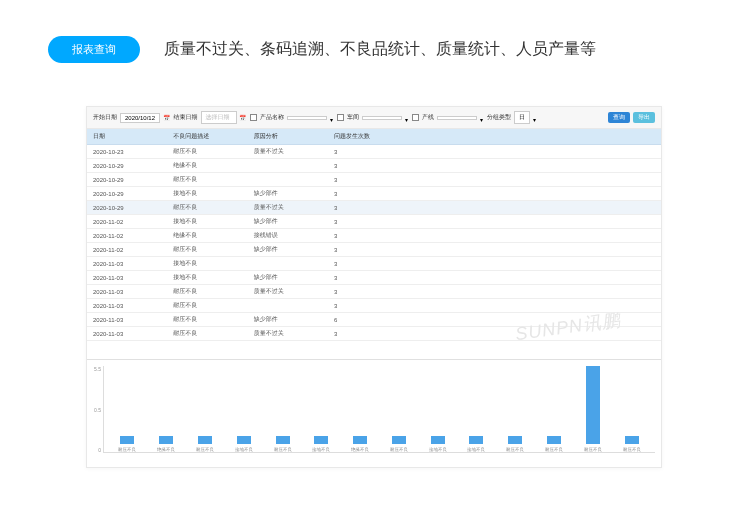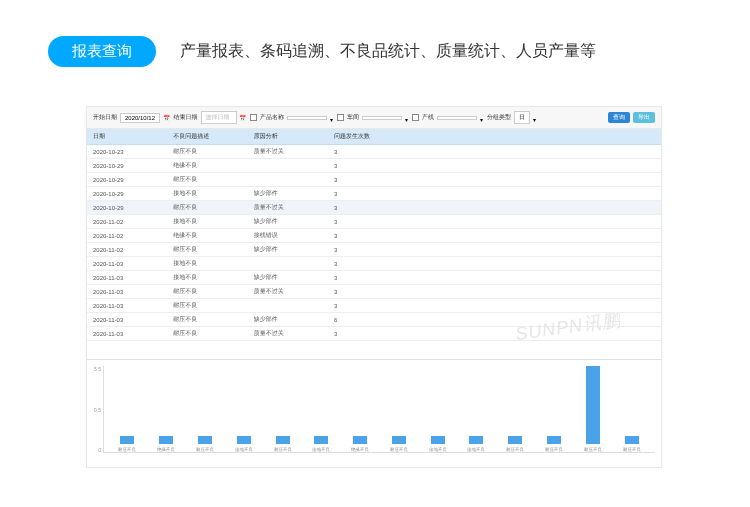--- a/index.html
+++ b/index.html
@@ -1,18 +1,18 @@
 <!DOCTYPE html>
 <html><head>
 <meta charset="utf-8">
 <style>
 * { margin: 0; padding: 0; box-sizing: border-box; }
 body { width: 750px; height: 507px; background: #fff; font-family: "Microsoft YaHei", Arial, sans-serif; position: relative; overflow: hidden; }
 .header-row { display: flex; align-items: center; padding: 36px 0 20px 48px; gap: 24px; }
-.pill { background: #00a8ff; color: #fff; padding: 6px 24px; border-radius: 18px; font-size: 15px; font-weight: 500; }
+.pill { background: #00a8ff; color: #fff; padding: 6px 24px; border-radius: 18px; font-size: 11px; font-weight: 500; }
 .desc { color: #333; font-size: 16px; }
 .panel { position: absolute; left: 86px; top: 106px; width: 576px; height: 362px; border: 1px solid #e8e8e8; background: #fff; box-shadow: 0 1px 4px rgba(0,0,0,0.04); overflow: hidden; }
 .filter-bar { display: flex; align-items: center; padding: 4px 6px; font-size: 6px; gap: 3px; background: #f7f7f7; border-bottom: 1px solid #e8e8e8; }
 .filter-bar .lbl { color: #333; }
 .filter-bar .inp { border: 1px solid #ccc; background: #fff; padding: 1px 4px; font-size: 6px; min-width: 36px; display: inline-block; }
 .filter-bar .cal { font-size: 6px; }
 .filter-bar .chk { width: 7px; height: 7px; border: 1px solid #888; display: inline-block; background: #fff; vertical-align: middle; }
 .filter-bar .cml { width: 4px; height: 4px; display: inline-block; }
 .btn { background: #2e85d6; color: #fff; padding: 1px 5px; border-radius: 2px; font-size: 6px; }
 .btn.green { background: #5bc0de; }
@@ -33,21 +33,21 @@
 .bar-wrap { flex: 1; display: flex; flex-direction: column; align-items: center; justify-content: flex-end; height: 100%; }
 .bar { width: 14px; background: #4aa3e8; }
 .bar-lbl { font-size: 5px; color: #888; margin-top: 2px; white-space: nowrap; transform: scale(0.9); }
 .watermark { position: absolute; right: 40px; bottom: 128px; font-size: 18px; color: #e6e6e6; font-style: italic; transform: rotate(-8deg); pointer-events: none; letter-spacing: 1px; }
 </style>
 </head>
 <body>
 
 <div class="header-row">
   <div class="pill">报表查询</div>
-  <div class="desc">产量报表、条码追溯、不良品统计、质量统计、人员产量等</div>
+  <div class="desc">质量不过关、条码追溯、不良品统计、质量统计、人员产量等</div>
 </div>
 
 <div class="panel">
 
   <div class="filter-bar">
     <span class="lbl">开始日期</span>
     <span class="inp">2020/10/12</span>
     <span class="cal">📅</span>
     <span class="lbl">结束日期</span>
     <span class="inp" style="color:#bbb">选择日期</span>

